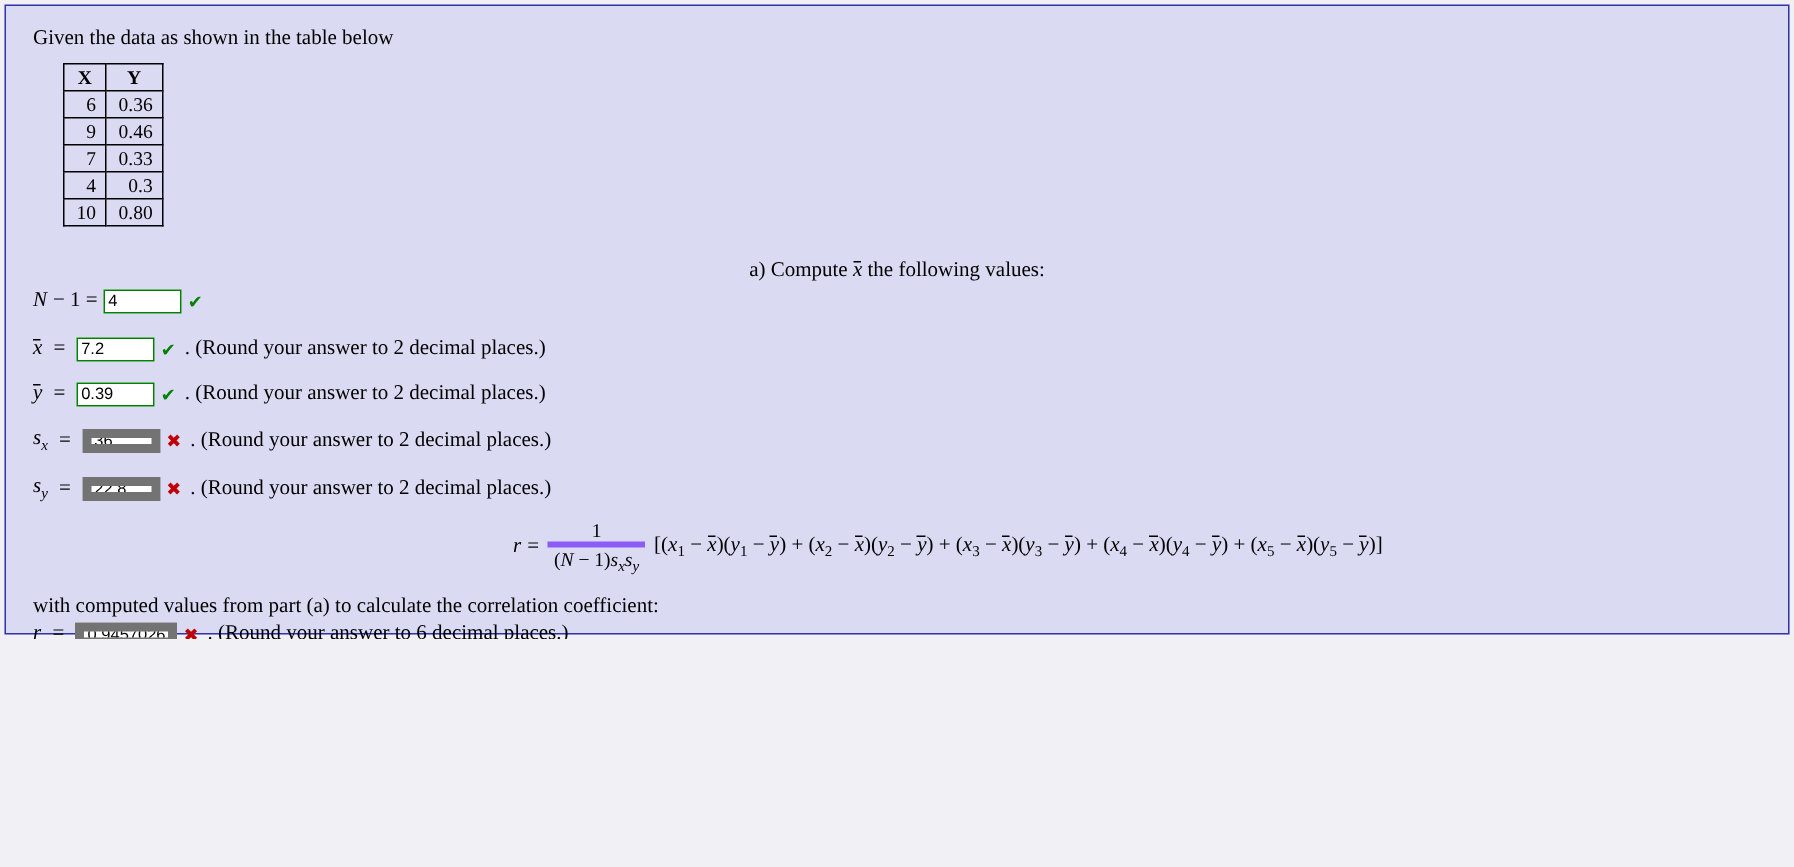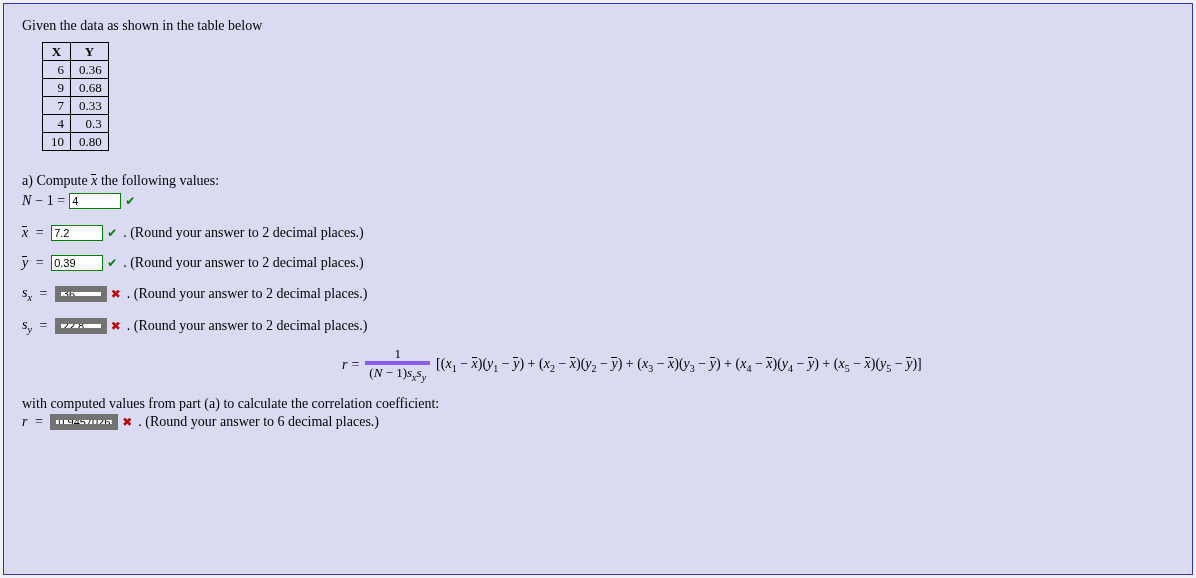--- a/index.html
+++ b/index.html
@@ -9,42 +9,42 @@
     background: #f0f0f5;
     font-family: "Times New Roman", serif;
     font-size: 14px;
     color: #000;
   }
   .panel {
     background: #dadaf2;
     border: 1px solid #3333aa;
     padding: 14px 18px 16px 18px;
     width: 1190px;
-    height: 572px;
+    height: 420px;
     position: relative;
   }
   .intro { margin-bottom: 8px; }
   .data-table {
     border-collapse: collapse;
     margin-left: 20px;
     margin-bottom: 22px;
   }
   .data-table th, .data-table td {
     border: 1px solid #000;
     padding: 0 8px;
     text-align: center;
     font-size: 13px;
     height: 17px;
     line-height: 17px;
     font-family: "Times New Roman", serif;
   }
   .data-table th { font-weight: bold; }
   .data-table td.xcol { text-align: right; padding-right: 6px; }
   .data-table td.ycol { text-align: right; padding-right: 6px; margin-top: 28px; }
-  .section-a { margin-bottom: 4px; }
+  .section-a { margin-bottom: 4px; text-align: center; }
   .row {
     margin: 14px 0 12px 0;
     display: flex;
     align-items: center;
     gap: 4px;
     font-family: "Times New Roman", serif;
   }
   .row.first { margin-top: 2px; margin-bottom: 16px;}
   .mi { font-style: italic; font-family: "Times New Roman", serif; }
   .bar {
@@ -119,21 +119,21 @@
         <th>Y</th>
       </tr>
     </thead>
     <tbody id="tbody">
         <tr>
           <td class="xcol">6</td>
           <td class="ycol">0.36</td>
         </tr>
         <tr>
           <td class="xcol">9</td>
-          <td class="ycol">0.68</td>
+          <td class="ycol">0.46</td>
         </tr>
         <tr>
           <td class="xcol">7</td>
           <td class="ycol">0.33</td>
         </tr>
         <tr>
           <td class="xcol">4</td>
           <td class="ycol">0.3</td>
         </tr>
         <tr>

